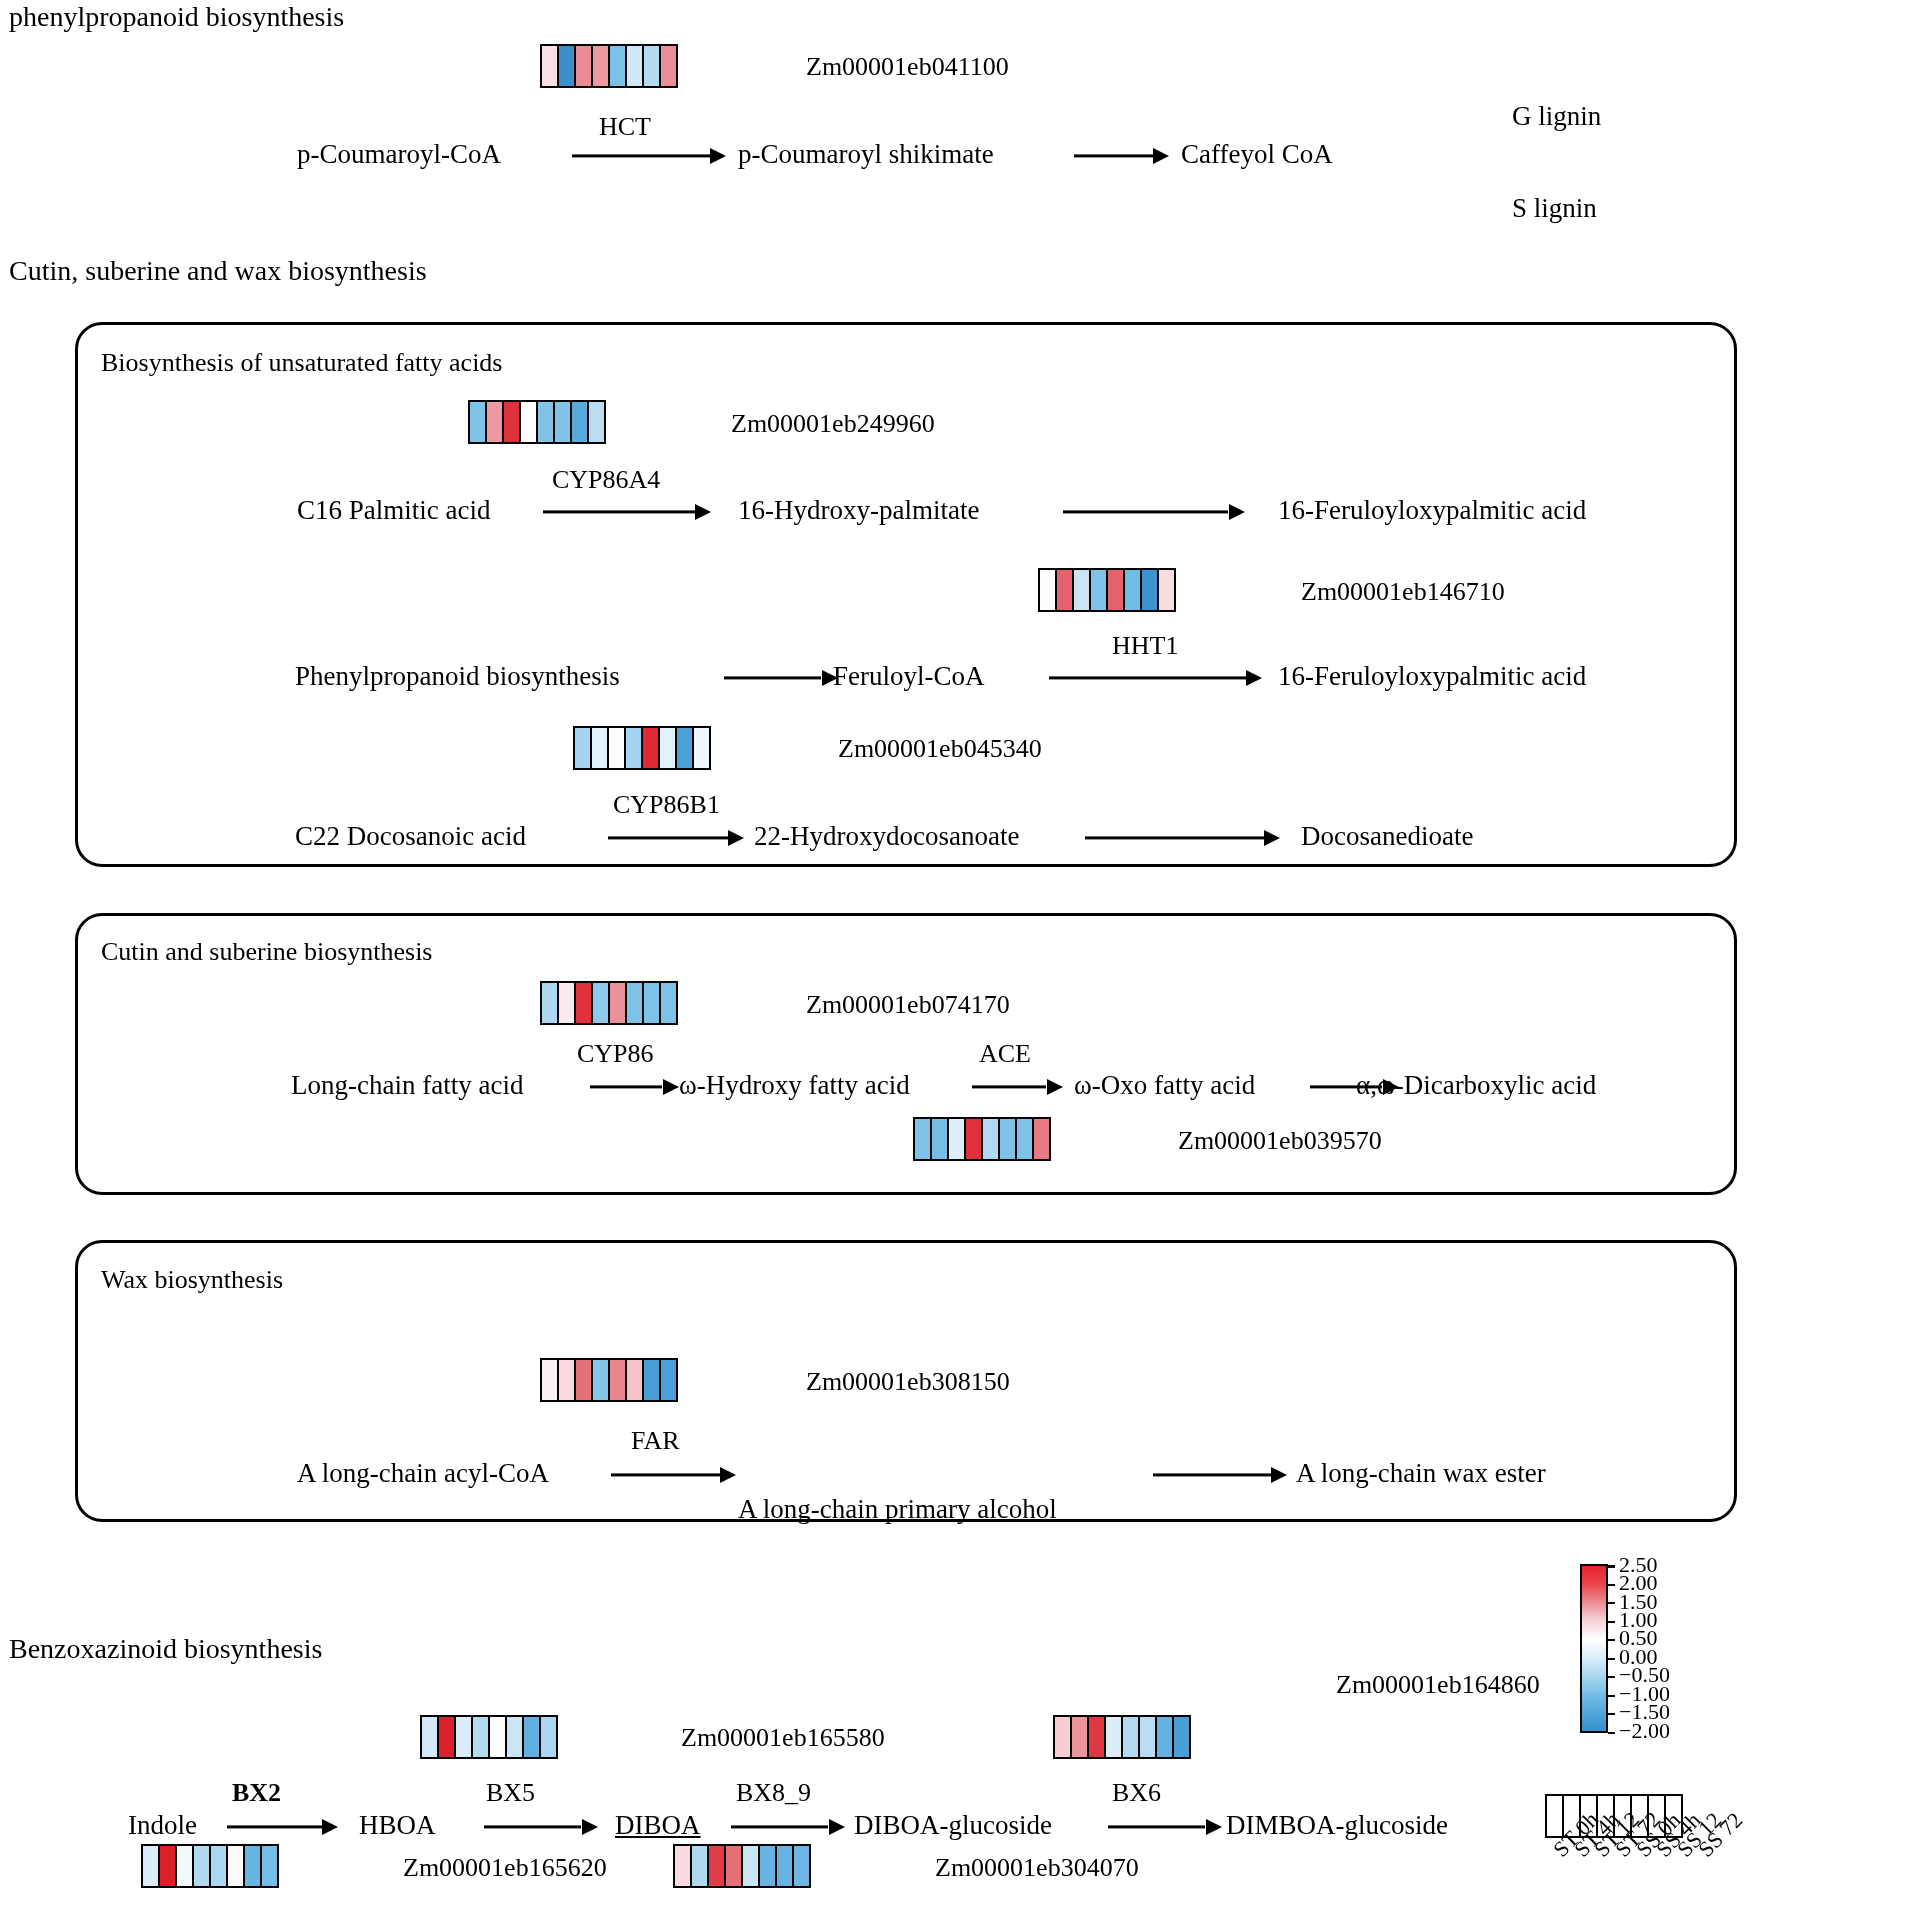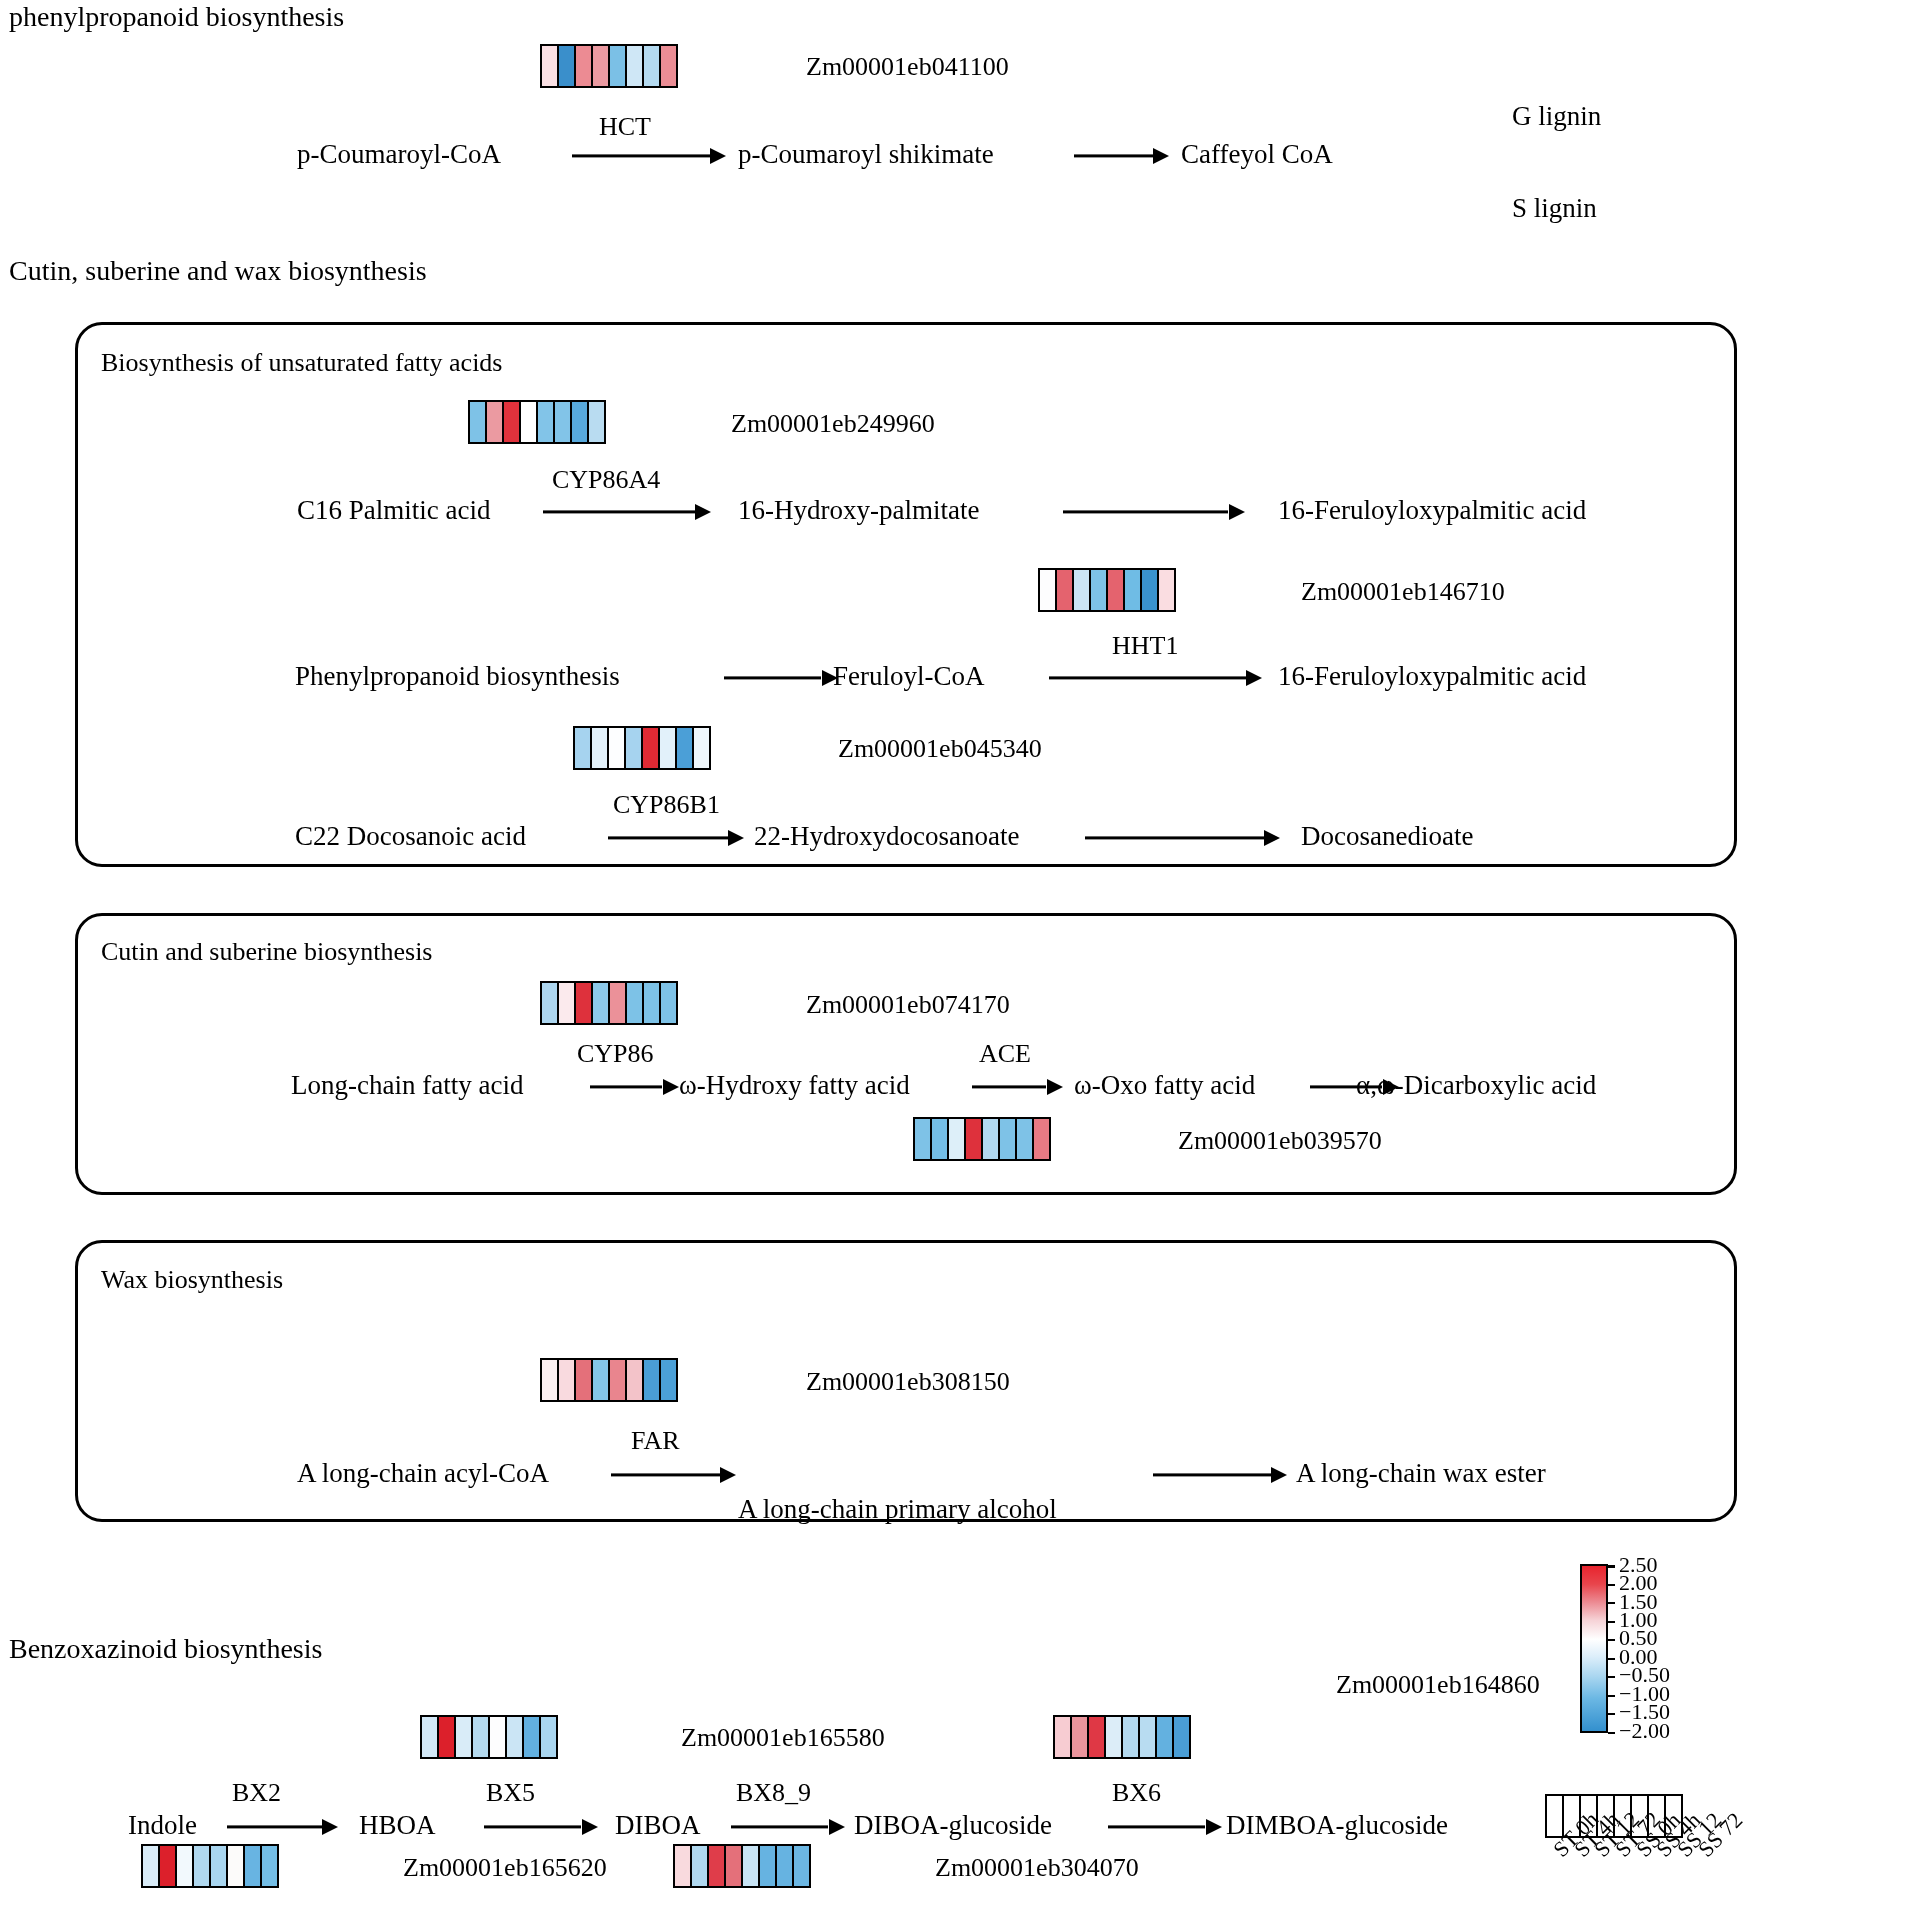--- a/index.html
+++ b/index.html
@@ -325,36 +325,36 @@
     <div class="cell" title="ST 4h: 0.95" style="background: rgb(234, 148, 156);"></div>
     <div class="cell" title="ST 12: 1.85" style="background: rgb(223, 56, 69);"></div>
     <div class="cell" title="ST 72: -0.45" style="background: rgb(220, 237, 248);"></div>
     <div class="cell" title="SS 0h: -0.75" style="background: rgb(179, 217, 240);"></div>
     <div class="cell" title="SS 4h: -0.7" style="background: rgb(184, 220, 241);"></div>
     <div class="cell" title="SS 12: -1.25" style="background: rgb(99, 177, 224);"></div>
     <div class="cell" title="SS 72: -1.45" style="background: rgb(74, 158, 214);"></div>
   </div>
 <div class="abs txt gene" style="left:1315px; top:1672px;margin-left:21px;">Zm00001eb164860</div>
 
-<div class="abs txt enzyme" style="left:232px; top:1780px;">BX2</div>
+<div class="abs txt enzyme" style="left:232px; top:1780px;font-weight:bold;">BX2</div>
 <div class="abs txt enzyme" style="left:486px; top:1780px;">BX5</div>
 <div class="abs txt enzyme" style="left:736px; top:1780px;">BX8_9</div>
 <div class="abs txt enzyme" style="left:1112px; top:1780px;">BX6</div>
 
 <div class="abs txt node" style="left:128px; top:1812px;">Indole</div>
 <div class="arrow" style="left:227px; top:1827px; width:111px;">
   <div class="shaft" style="width:95px;"></div>
     <div class="head"></div>
 </div>
 <div class="abs txt node" style="left:359px; top:1812px;">HBOA</div>
 <div class="arrow" style="left:484px; top:1827px; width:114px;">
   <div class="shaft" style="width:97px;"></div>
     <div class="head"></div>
 </div>
-<div class="abs txt node" style="left:615px; top:1812px;">DIBOA</div>
+<div class="abs txt node" style="left:615px; top:1812px;text-decoration:underline;">DIBOA</div>
 <div class="arrow" style="left:731px; top:1827px; width:114px;">
   <div class="shaft" style="width:97px;"></div>
     <div class="head"></div>
 </div>
 <div class="abs txt node" style="left:854px; top:1812px;">DIBOA-glucoside</div>
 <div class="arrow" style="left:1108px; top:1827px; width:114px;">
   <div class="shaft" style="width:97px;"></div>
     <div class="head"></div>
 </div>
 <div class="abs txt node" style="left:1226px; top:1812px;">DIMBOA-glucoside</div>

